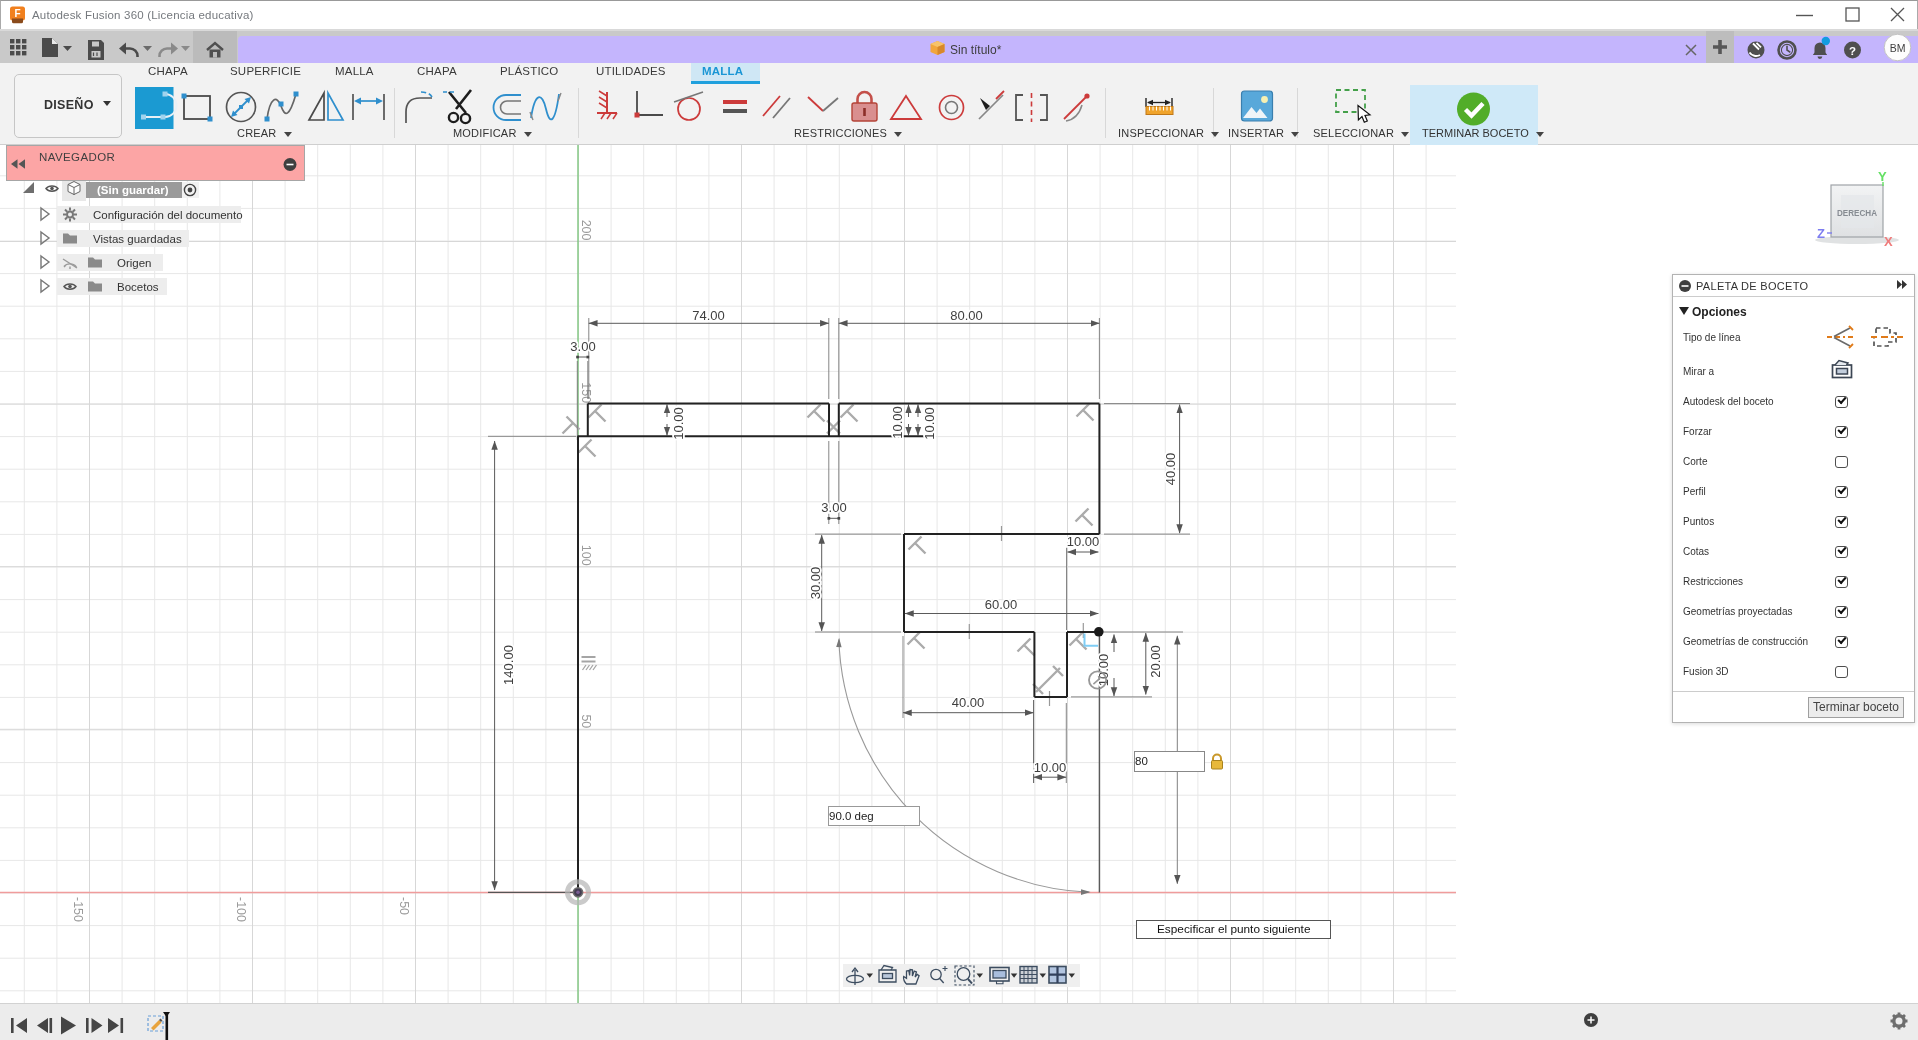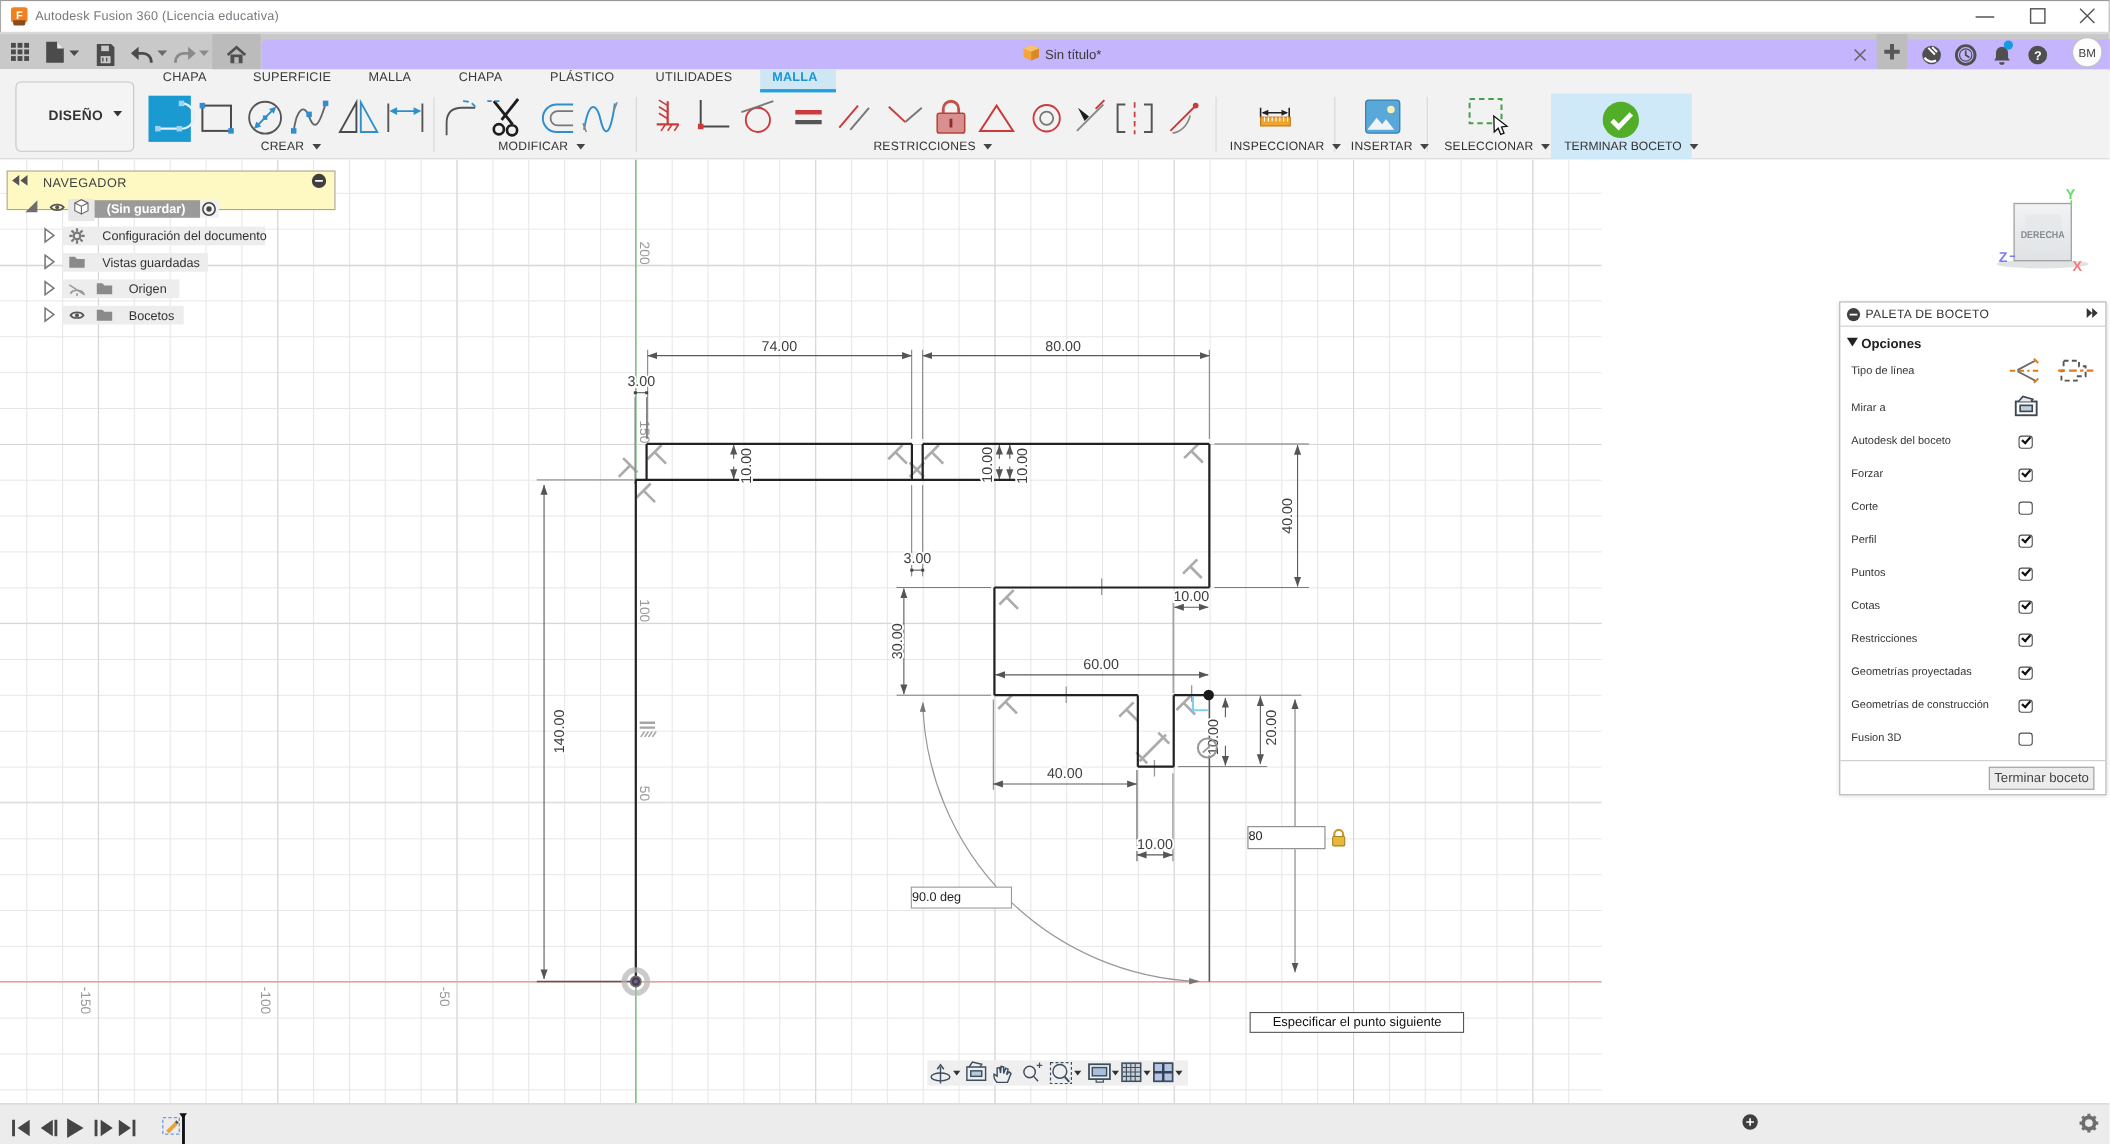--- a/index.html
+++ b/index.html
@@ -24,21 +24,21 @@
 #boceto-ul{left:691px;top:18px;width:69px;height:3px;background:#20a0dd}
 #diseno{left:14px;top:11px;width:108px;height:64px;background:#f4f4f4;border:1.5px solid #c6c6c6;border-radius:5px}
 #diseno span{position:absolute;left:29px;top:23px;font-size:12.5px;font-weight:bold;color:#333;letter-spacing:.3px}
 .grplbl{top:64px;font-size:11px;color:#333;letter-spacing:.2px;white-space:nowrap}
 .vsep{top:25px;width:1px;height:50px;background:#d8d8d8}
 #terminar-panel{left:1410px;top:22px;width:128px;height:60px;background:#cfe9f8}
 .caret{display:inline-block;width:0;height:0;border-left:4px solid transparent;border-right:4px solid transparent;border-top:5px solid #444;vertical-align:middle;margin-left:4px}
 
 #canvas{left:0;top:145px;width:1918px;height:858px;background:#fff}
 
-#navhdr{left:6px;top:10px;width:299px;height:36px;background:#fef9c3;border:1px solid #a6a6a6;}
+#navhdr{left:6px;top:0;width:299px;height:36px;background:#fca5a5;border:1px solid #a6a6a6;}
 #navhdr .t{position:absolute;left:32px;top:5px;font-size:11.5px;color:#3f3f3f;letter-spacing:.4px}
 .trow{position:absolute;font-size:11.5px;color:#333}
 
 #palette{left:1672px;top:129px;width:243px;height:449px;background:#fff;border:1px solid #b3b3b3;box-shadow:0 1px 4px rgba(0,0,0,.15)}
 #palette .hdr{position:absolute;left:0;top:0;width:100%;height:22px;border-bottom:1px solid #ccc}
 #palette .hdr .t{position:absolute;left:23px;top:5px;font-size:11px;color:#333;letter-spacing:.3px}
 #palette .opc{position:absolute;left:19px;top:30px;font-size:12px;font-weight:bold;color:#222}
 .prow{position:absolute;left:10px;font-size:10px;color:#333}
 .cbx{position:absolute;left:162px;width:13px;height:12px;border:1.5px solid #4e4e4e;border-radius:3px;background:#fff}
 .cbx.c::after{content:"";position:absolute;left:2px;top:0px;width:6px;height:3px;border-left:2px solid #111;border-bottom:2px solid #111;transform:rotate(-48deg)}

